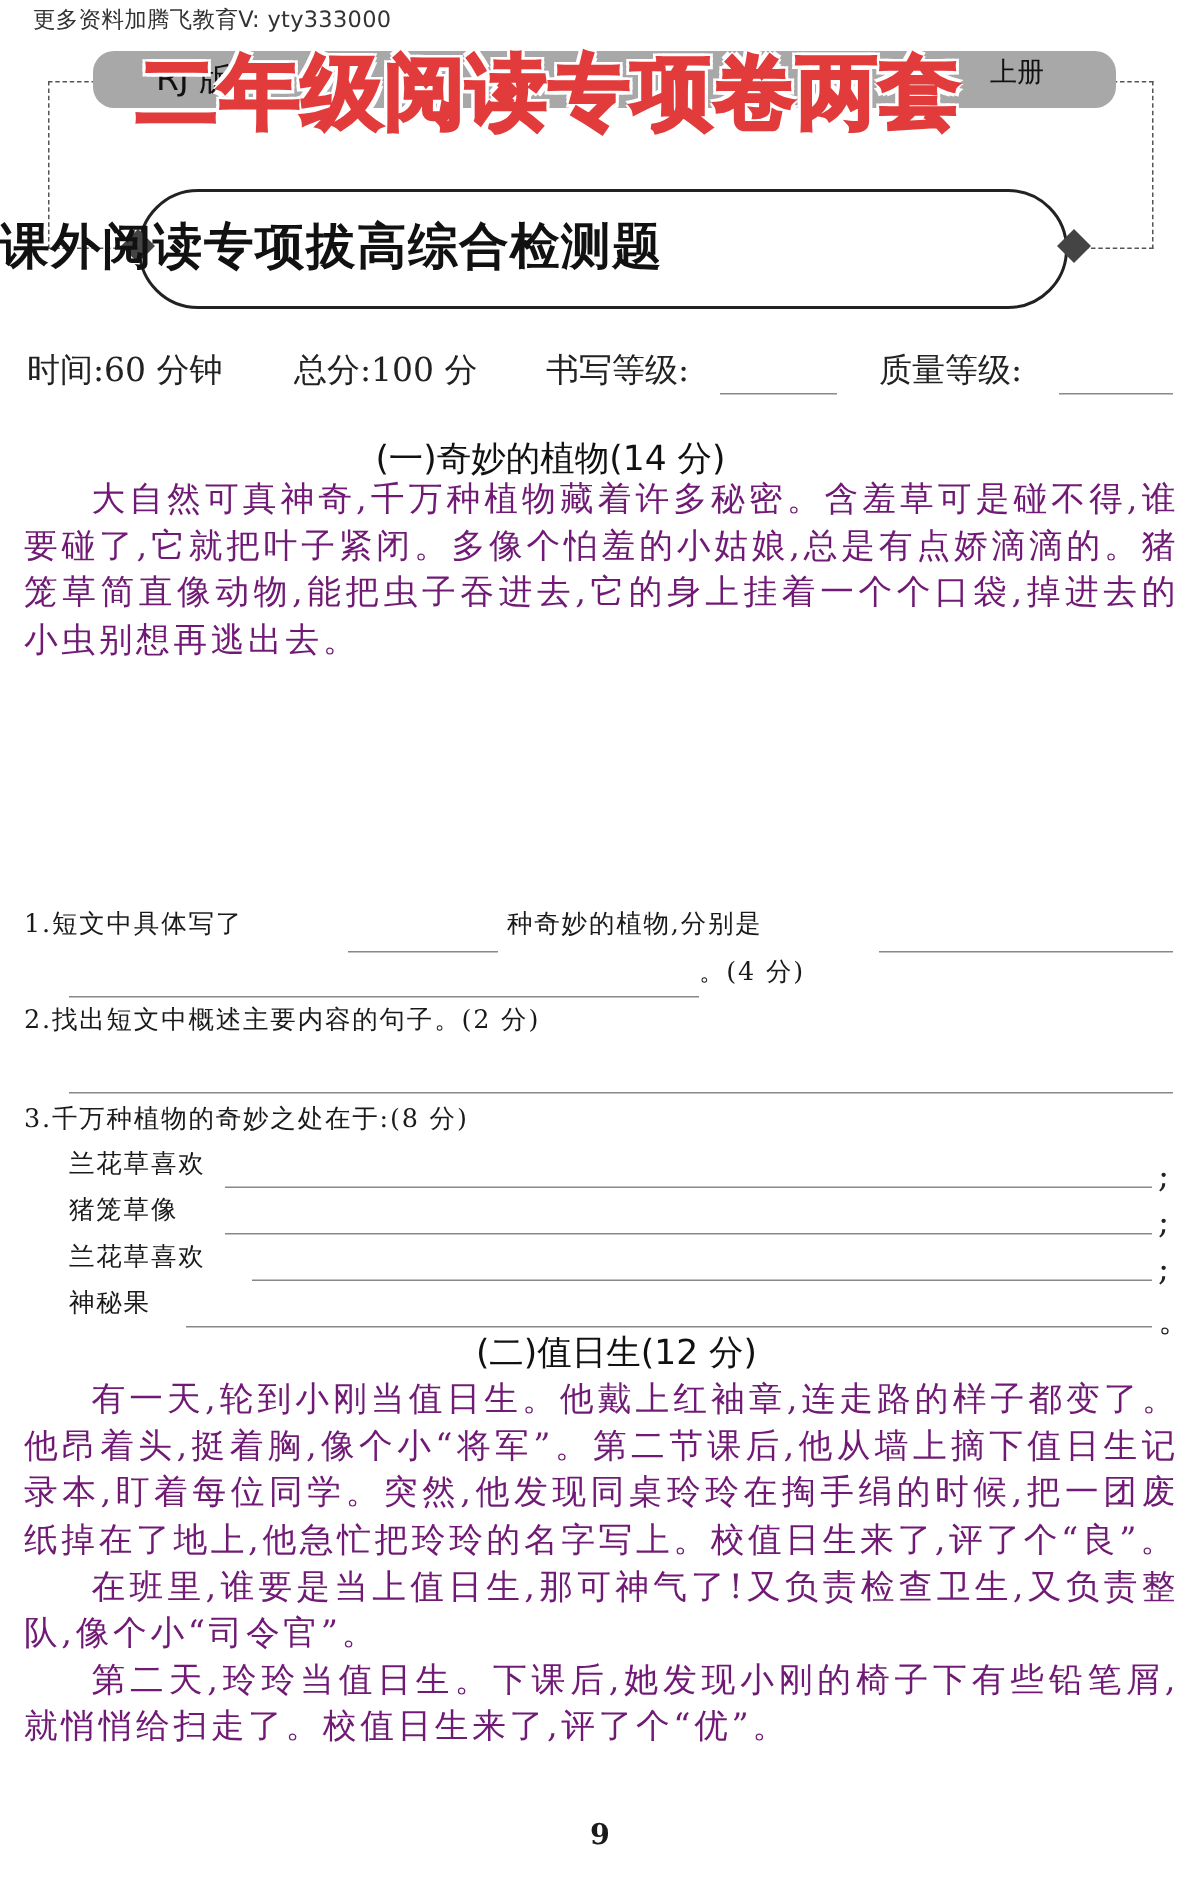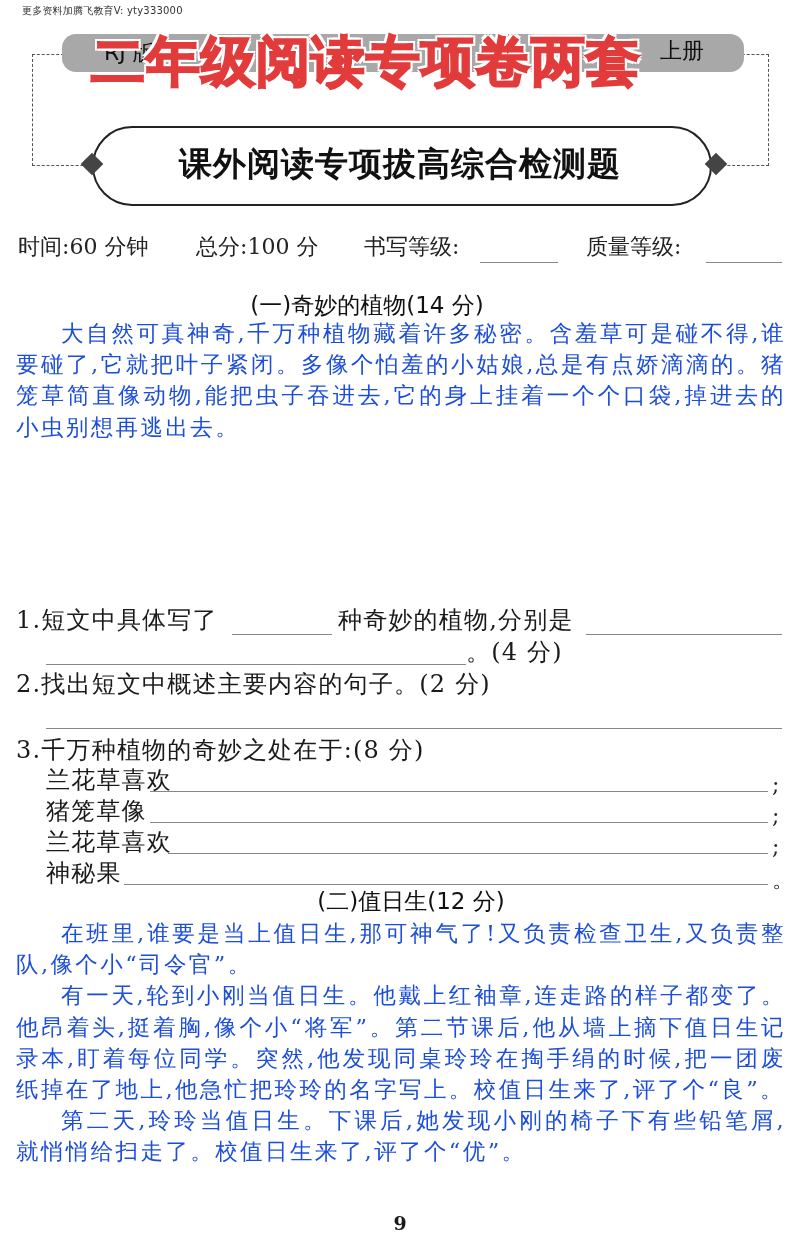--- a/index.html
+++ b/index.html
@@ -1,48 +1,48 @@
 <!DOCTYPE html>
 <html><head>
 <meta charset="utf-8">
 <style>
   html, body { margin: 0; padding: 0; background: #ffffff; }
   body { width: 800px; height: 1254px; position: relative; overflow: hidden;
          font-family: "DejaVu Serif", "Liberation Serif", serif; color: #1a1a1a; }
   .abs { position: absolute; }
 
-  .watermark { left: 22px; top: 4px; font-size: 10px; color: #333; font-family: "DejaVu Sans", sans-serif; letter-spacing: 0.2px; }
+  .watermark { left: 22px; top: 4px; font-size: 15px; color: #333; font-family: "DejaVu Sans", sans-serif; letter-spacing: 0.2px; }
 
   
   .grey-banner { left: 62px; top: 34px; width: 682px; height: 38px; background: #a8a8a8; border-radius: 14px; }
   .grey-left { left: 104px; top: 38px; font-size: 22px; font-family: "DejaVu Sans", sans-serif; color: #111; }
-  .grey-right { left: 660px; top: 36px; font-size: 22px; font-family: "DejaVu Sans", sans-serif; color: #111; }
+  .grey-right { left: 660px; top: 36px; font-size: 18px; font-family: "DejaVu Sans", sans-serif; color: #111; }
   .red-title { left: 0; width: 732px; top: 26px; text-align: center; font-size: 54px; font-weight: bold;
                font-family: "DejaVu Sans", sans-serif; color: #e23b3b; letter-spacing: 1px;
                -webkit-text-stroke: 2px #e23b3b;
                text-shadow: -3px -3px 0 #fff, 3px -3px 0 #fff, -3px 3px 0 #fff, 3px 3px 0 #fff,
                             0 -3px 0 #fff, 0 3px 0 #fff, -3px 0 0 #fff, 3px 0 0 #fff; }
 
   
   .dash-left { left: 32px; top: 54px; width: 60px; height: 110px; border-left: 1.5px dashed #555; border-top: 1.5px dashed #555; border-bottom: 1.5px dashed #555; }
   .dash-right { left: 708px; top: 54px; width: 60px; height: 110px; border-right: 1.5px dashed #555; border-top: 1.5px dashed #555; border-bottom: 1.5px dashed #555; }
 
   .pill { left: 92px; top: 126px; width: 616px; height: 76px; border: 2px solid #222; border-radius: 40px; background: #fff; }
   .diamond { width: 16px; height: 16px; background: #444; transform: rotate(45deg); }
   .diamond.l { left: 84px; top: 156px; }
   .diamond.r { left: 708px; top: 156px; }
-  .subtitle { left: 0; width: 800px; top: 142px; text-align: center; font-size: 33px; font-weight: bold; color: #111; letter-spacing: 1px; }
+  .subtitle { left: 0; width: 800px; top: 142px; text-align: left; font-size: 33px; font-weight: bold; color: #111; letter-spacing: 1px; }
 
   .info { top: 232px; font-size: 22px; color: #222; }
 
   .sec-title { left: 0; width: 734px; text-align: center; font-size: 23px; font-family: "DejaVu Sans", sans-serif; color: #111; }
-  .para { left: 16px; width: 770px; font-size: 22.5px; line-height: 31.2px; letter-spacing: 2.4px; color: #1d4ed8; text-align: justify; }
+  .para { left: 16px; width: 770px; font-size: 22.5px; line-height: 31.2px; letter-spacing: 2.4px; color: #701a75; text-align: justify; }
   .para p { margin: 0; text-indent: 2em; }
 
-  .q { left: 16px; font-size: 24px; color: #1a1a1a; letter-spacing: 1.2px; }
+  .q { left: 16px; font-size: 17px; color: #1a1a1a; letter-spacing: 1.2px; }
   .line { height: 0; border-bottom: 1.5px solid #888; }
   .semi { font-size: 22px; color: #222; }
 
   .page-num { left: 0; width: 800px; top: 1212px; text-align: center; font-size: 19px; font-weight: bold; }
 </style>
 </head>
 <body>
 
 <div class="abs watermark">更多资料加腾飞教育V: yty333000</div>
 
@@ -93,18 +93,18 @@
 <div class="abs q" style="left:46px; top:826px;">兰花草喜欢</div>
 <div class="abs line" style="left:168px; top:853px; width:600px;"></div>
 <div class="abs semi" style="left:772px; top:834px;">;</div>
 
 <div class="abs q" style="left:46px; top:857px;">神秘果</div>
 <div class="abs line" style="left:124px; top:884px; width:644px;"></div>
 <div class="abs semi" style="left:772px; top:865px;">。</div>
 
 <div class="abs sec-title" style="top:886px;padding-left:44px;">(二)值日生(12 分)</div>
 <div class="abs para" style="top:918px;">
+  <p>有一天,轮到小刚当值日生。他戴上红袖章,连走路的样子都变了。他昂着头,挺着胸,像个小“将军”。第二节课后,他从墙上摘下值日生记录本,盯着每位同学。突然,他发现同桌玲玲在掏手绢的时候,把一团废纸掉在了地上,他急忙把玲玲的名字写上。校值日生来了,评了个“良”。</p>
   <p>在班里,谁要是当上值日生,那可神气了!又负责检查卫生,又负责整队,像个小“司令官”。</p>
-  <p>有一天,轮到小刚当值日生。他戴上红袖章,连走路的样子都变了。他昂着头,挺着胸,像个小“将军”。第二节课后,他从墙上摘下值日生记录本,盯着每位同学。突然,他发现同桌玲玲在掏手绢的时候,把一团废纸掉在了地上,他急忙把玲玲的名字写上。校值日生来了,评了个“良”。</p>
   <p>第二天,玲玲当值日生。下课后,她发现小刚的椅子下有些铅笔屑,就悄悄给扫走了。校值日生来了,评了个“优”。</p>
 </div>
 
 <div class="abs page-num">9</div>
 
 </body></html>

